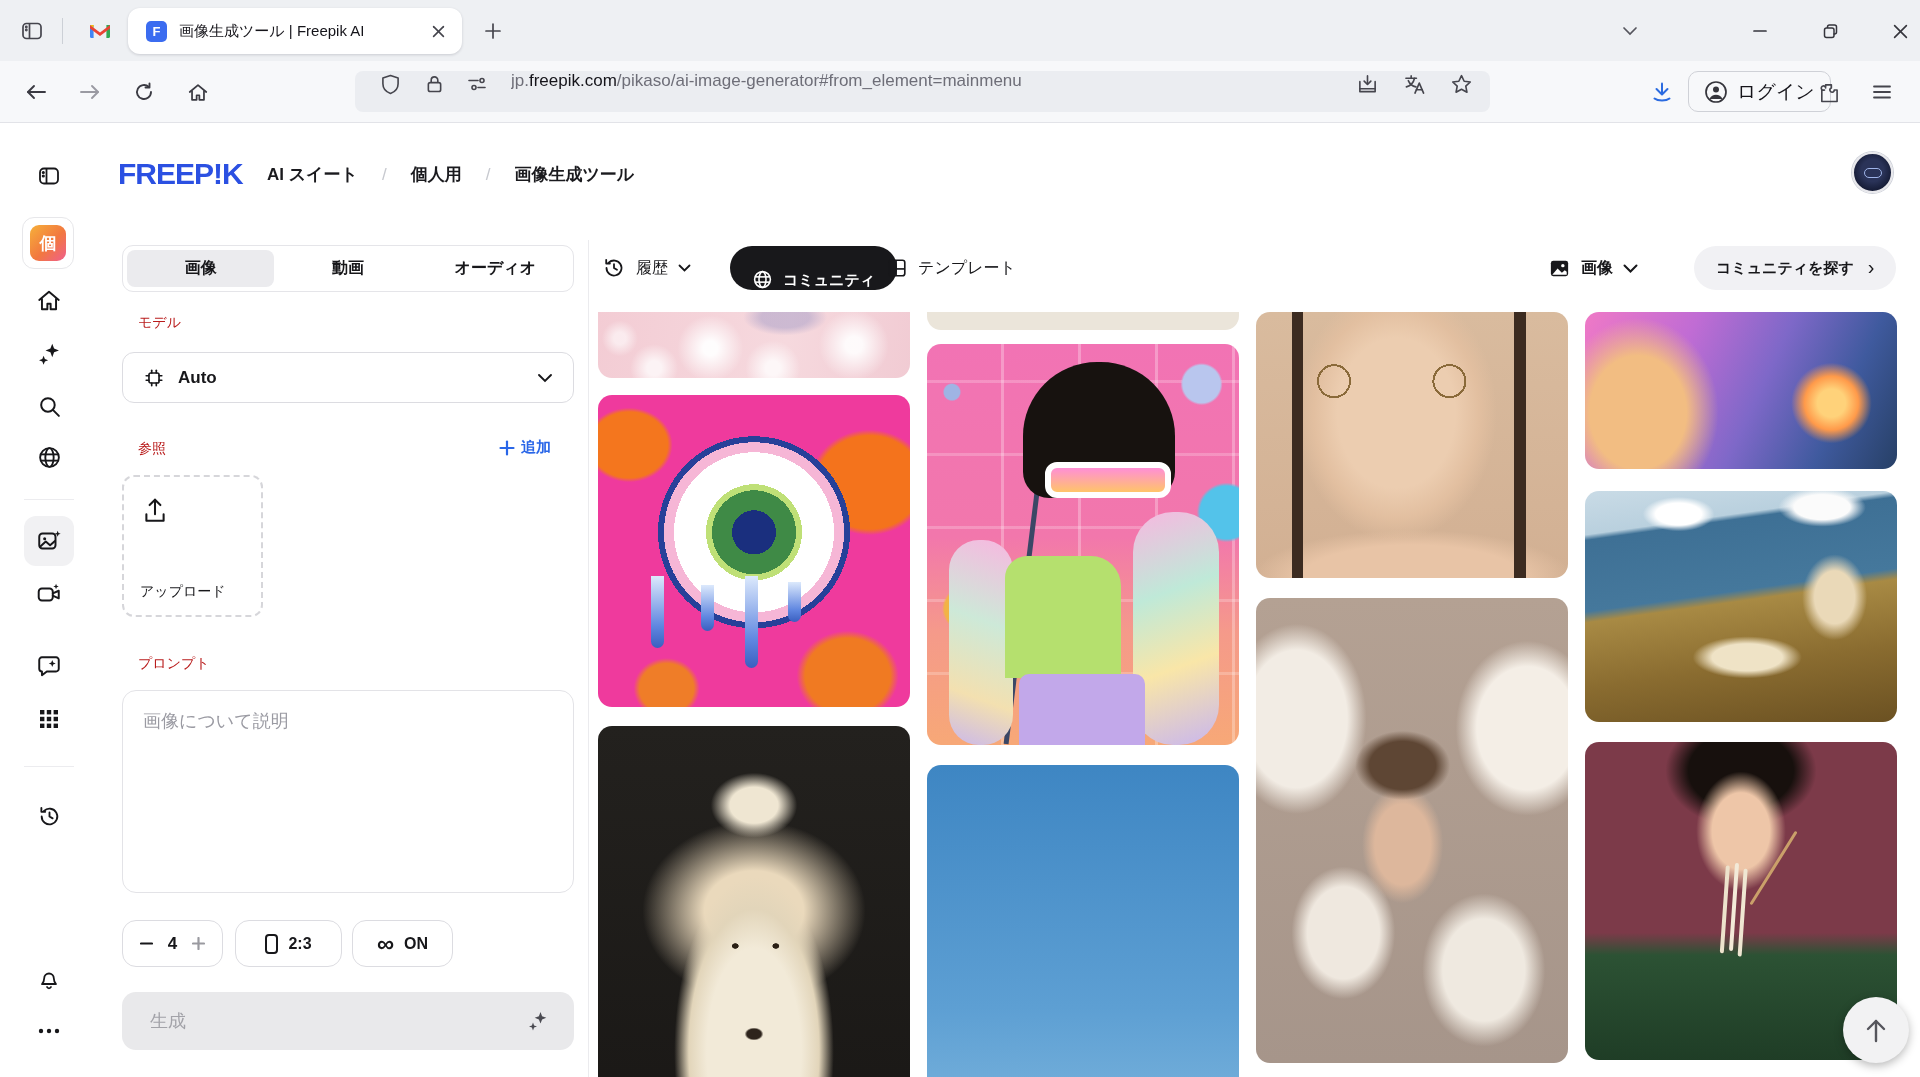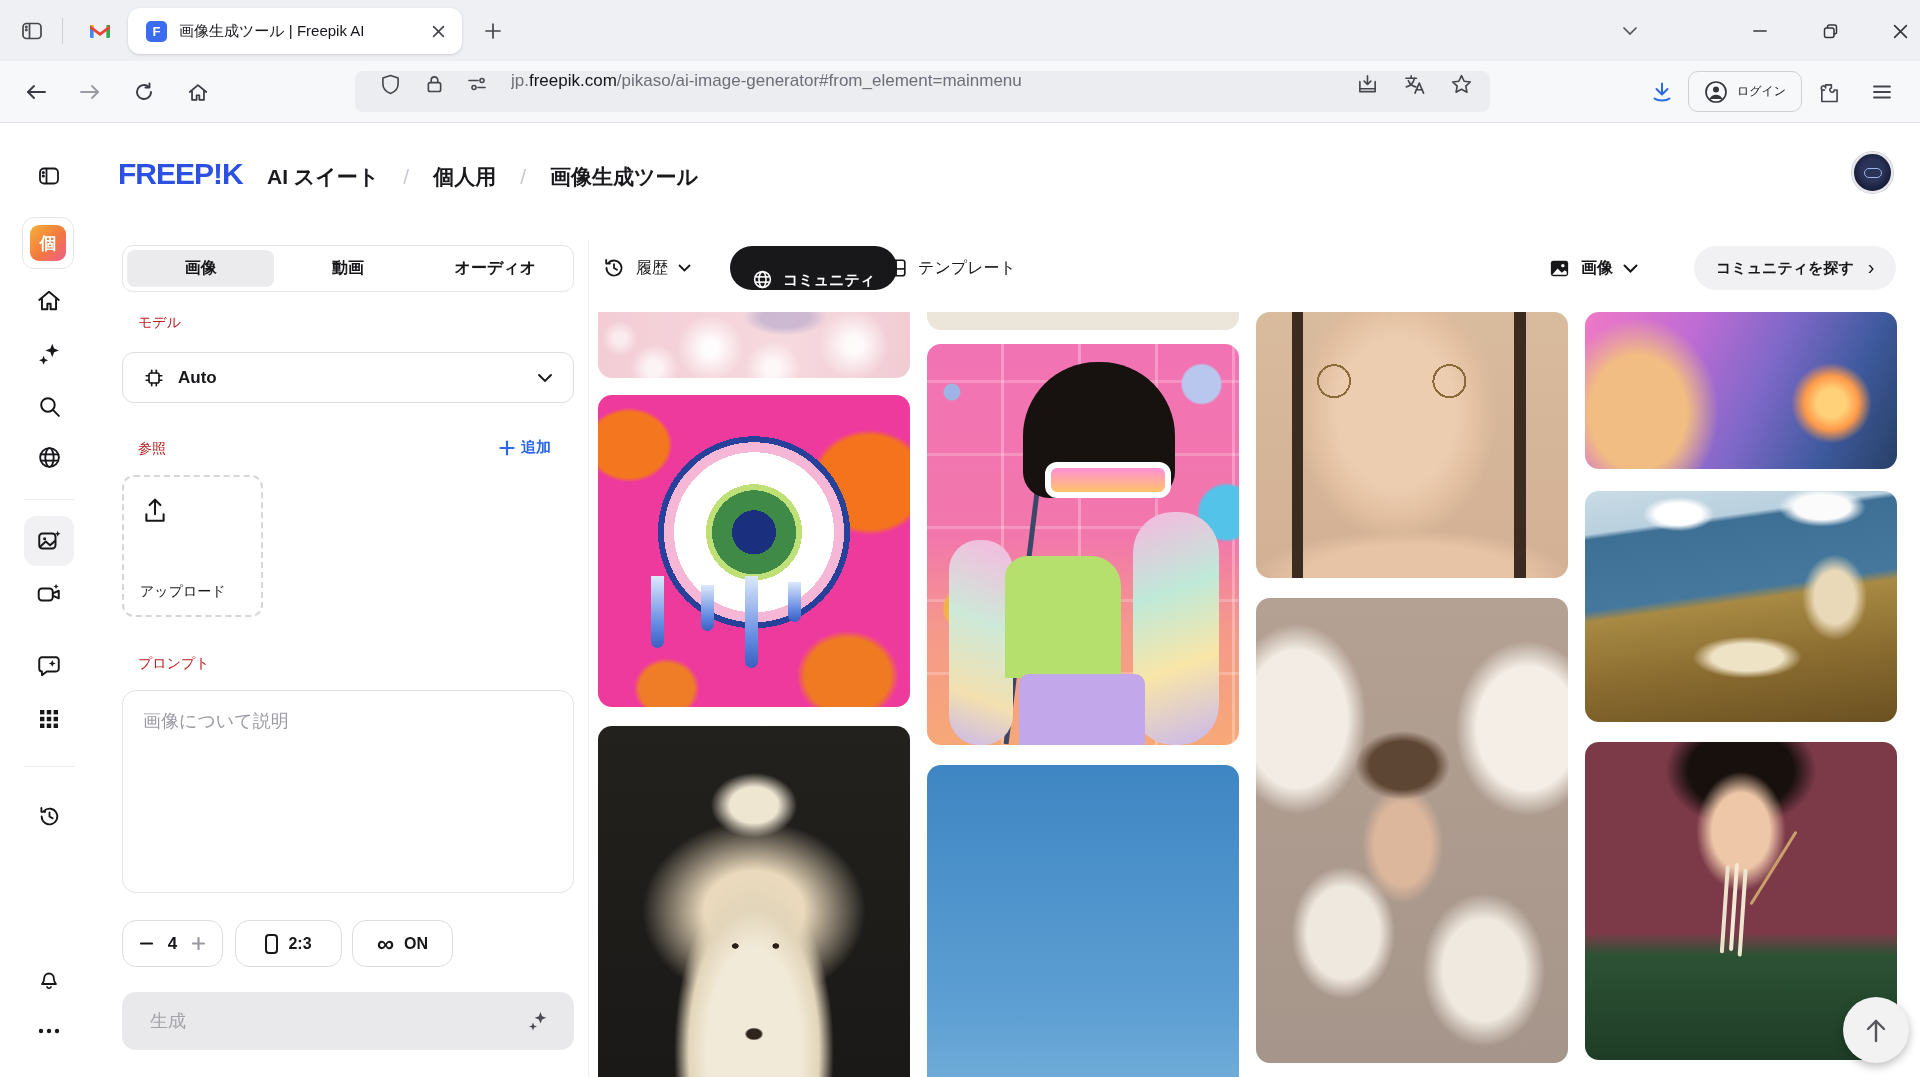--- a/index.html
+++ b/index.html
@@ -31,37 +31,37 @@
   .urlbar{position:absolute;left:355px;top:10px;width:1135px;height:41px;background:#ebedf1;border-radius:8px;
           display:flex;align-items:flex-start;padding:0 16px 0 22px}
   .urlbar .sep{width:18px;flex:none}
   .url-text{margin-left:20px;font-size:17px;white-space:nowrap;overflow:hidden}
   .url-dim{color:#6e6e78}.url-host{color:#15141a}
   .ub-actions{margin-left:auto;display:flex;align-items:center;gap:21px}
   .ub-icon{width:26px;height:26px;display:flex;align-items:center;justify-content:center}
   .dl-btn{position:absolute;left:1642px;top:11px;width:40px;height:40px;display:flex;align-items:center;justify-content:center}
   .login-btn{position:absolute;left:1688px;top:10px;height:41px;border:1px solid #cfd1d7;border-radius:10px;
              display:flex;align-items:center;gap:9px;padding:0 15px;background:transparent}
-  .login-label{font-size:12px;color:#15141a}
+  .login-label{font-size:19px;color:#15141a}
   .puzzle-btn{position:absolute;left:1808px;top:11px;width:40px;height:40px;display:flex;align-items:center;justify-content:center}
   .menu-btn{position:absolute;left:1862px;top:11px;width:40px;height:40px;display:flex;align-items:center;justify-content:center}
 
   
   .rail{position:absolute;left:0;top:123px;width:98px;height:954px;background:#fff}
   .rail .rbtn{position:absolute;left:35px;width:28px;height:28px;display:flex;align-items:center;justify-content:center}
   .workspace-btn{position:absolute;left:22px;top:94px;width:52px;height:52px;border:1px solid #e7e7ea;border-radius:12px;
                  display:flex;align-items:center;justify-content:center;background:#fff}
   .workspace-chip{width:36px;height:36px;border-radius:9px;background:linear-gradient(135deg,#f6b03a,#f2783f 55%,#ef5f8e);
                   color:#fff;font-size:17px;font-weight:bold;display:flex;align-items:center;justify-content:center}
   .rail-divider{position:absolute;left:24px;width:50px;height:1px;background:#ececef}
   .rail-active{position:absolute;left:24px;top:393px;width:50px;height:50px;background:#f1f1f3;border-radius:12px}
 
   
   .logo{position:absolute;left:118px;top:157px;font-size:30px;font-weight:800;letter-spacing:-1px;color:#2b50e2}
-  .breadcrumb{position:absolute;left:267px;top:163px;display:flex;align-items:center;gap:24px;font-size:21px;font-weight:600;color:#1a1a1e}
+  .breadcrumb{position:absolute;left:267px;top:163px;display:flex;align-items:center;gap:24px;font-size:17px;font-weight:600;color:#1a1a1e}
   .breadcrumb .sep{color:#c7c9cf;font-weight:400}
   .avatar{position:absolute;left:1852px;top:152px;width:41px;height:41px;border-radius:50%;
           background:radial-gradient(circle at 50% 45%,#2a3358 0 40%,#141a33 75%);border:2px solid #e8e8ec;
           box-shadow:0 0 0 1px #cfd2da;display:flex;align-items:center;justify-content:center}
   .avatar i{width:18px;height:10px;border:1px solid #9fb4e8;border-radius:5px;display:block}
 
   
   .seg{position:absolute;left:122px;top:245px;width:452px;height:47px;border:1px solid #e5e5e9;border-radius:11px;
        display:flex;align-items:center;padding:4px;background:#fff}
   .seg .seg-item{flex:1;height:100%;display:flex;align-items:center;justify-content:center;font-size:16px;font-weight:600;border-radius:8px;color:#17171a}

